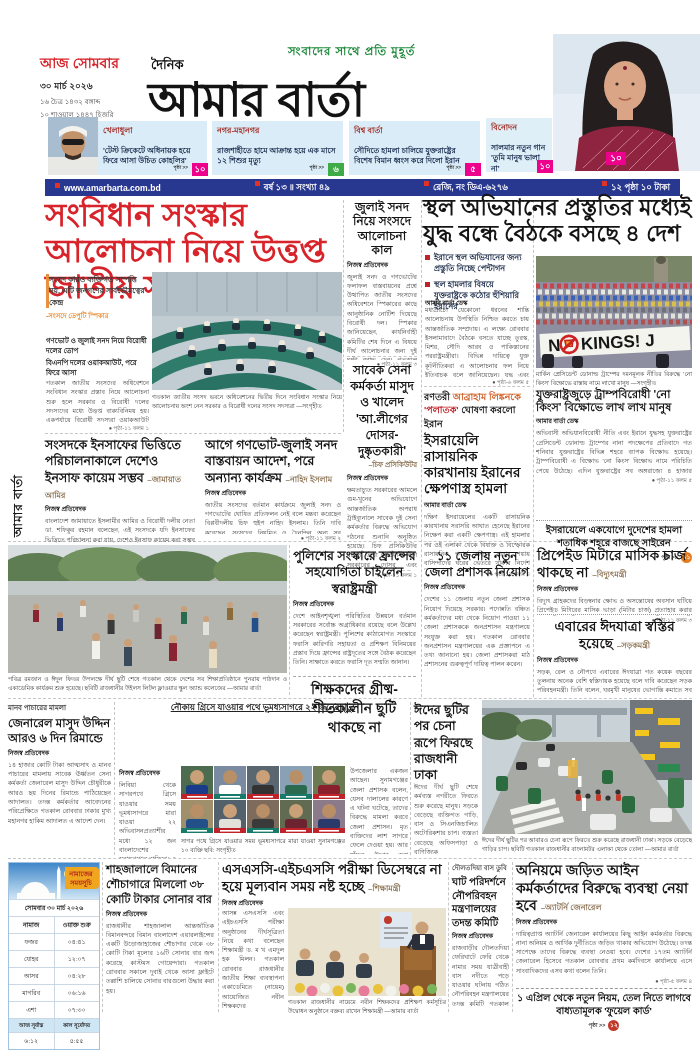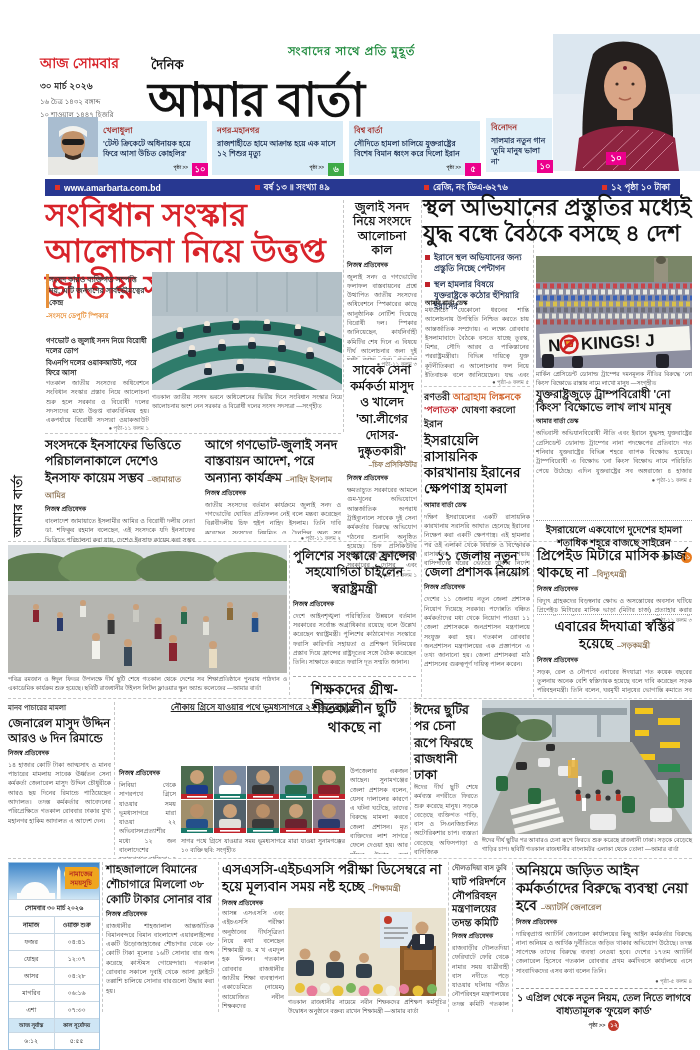--- a/index.html
+++ b/index.html
@@ -15,30 +15,30 @@
 .cap{font-size:5.9px;line-height:1.45;text-align:justify;color:#2f2f2f}
 .more{font-size:5.5px;color:#555;text-align:right;margin-top:1px}
 .attr{font-size:8px;color:#8c7354;font-weight:700}
 .oattr{font-size:6.8px;color:#e8903a;font-weight:700;margin-top:2px}
 .kick{font-weight:700;color:#444}
 .vd{position:absolute;width:0;border-left:1px dashed #c6c6c6}
 .hd{position:absolute;height:0;border-top:1px dashed #c6c6c6}
 .photo{position:absolute;overflow:hidden;background:#ccc}
 .photo svg{display:block;width:100%;height:100%}
 .teaser{position:absolute;background:#d9ecf7;padding:3px 5px}
-.tsec{font-size:8px;font-weight:700;color:#a32e28;margin-bottom:2px}
+.tsec{font-size:8px;font-weight:700;color:#a32e28;margin-bottom:9px}
 .ttl{font-size:7.6px;font-weight:700;color:#15284b;line-height:1.35}
 .tfoot{position:absolute;right:19px;bottom:3px;font-size:4.8px;color:#333;font-weight:700}
 .badge{color:#fff;font-weight:700;display:flex;align-items:center;justify-content:center}
 .pgbadge{position:absolute;right:-1px;bottom:-1px;width:16px;height:13px;font-size:8.5px}
 .circ{display:inline-flex;border-radius:50%;width:11px;height:11px;font-size:6px;vertical-align:middle;margin-left:3px}
 .vert{writing-mode:vertical-rl;transform:rotate(180deg);font-weight:800;font-size:12px;color:#1a1a1a;letter-spacing:1px}
 .bar{position:absolute;display:flex;align-items:center;justify-content:space-between;
   background:#283891;color:#fff;font-weight:700;font-size:8.6px;padding:0 10px}
-.bar .it{display:flex;align-items:center;gap:4px}
+.bar .it{display:flex;gap:4px}
 .sq{display:inline-block;width:5px;height:5px;background:#e03226}
 .bul{display:flex;gap:4px;margin-bottom:5px}
 .bul .sq{margin-top:3px;flex:0 0 auto}
 .bul .bt{font-size:8.2px;font-weight:700;color:#23324f;line-height:1.35}
 .boxteaser{position:absolute;border-top:1px dotted #999;padding-top:3px}
 .boxteaser .bth{font-size:9.6px;font-weight:700;color:#141414;text-align:center;line-height:1.35}
 .quote{border-left:3px solid #e8903a;padding-left:0;font-size:7.5px;font-weight:700;color:#3a3a3a;line-height:1.5}
 .facecell{width:32px;height:33px;overflow:hidden}
 .fgrid{position:absolute;display:grid;grid-template-columns:repeat(5,32px);grid-auto-rows:33px;gap:1px}
 .ptable{position:absolute;border:1px solid #9fc3e0;background:#fff;font-size:6.2px}

